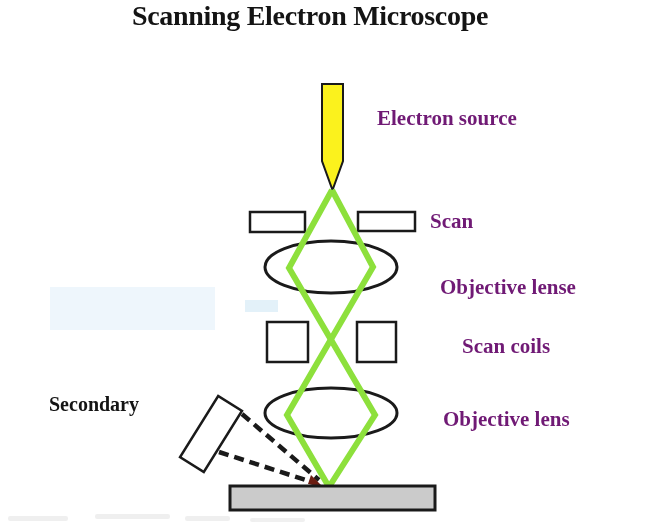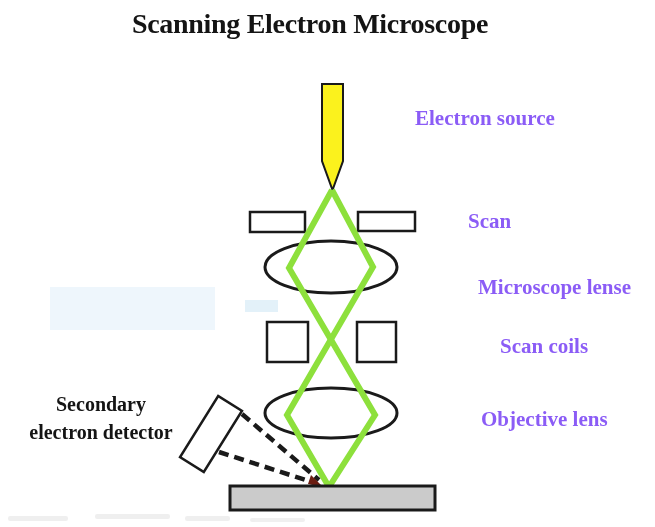--- a/index.html
+++ b/index.html
@@ -8,50 +8,48 @@
     width: 655px;
     height: 527px;
     background: #ffffff;
     overflow: hidden;
     font-family: "Liberation Serif", "DejaVu Serif", serif;
   }
   #diagram-svg { position: absolute; left: 0; top: 0; }
   .lbl {
     position: absolute;
     font-weight: 700;
-    color: #8b5cf6;
+    color: #701a75;
     white-space: nowrap;
     font-size: 21px;
     line-height: 1.1;
-    margin-left: 38px;
   }
   #title {
     position: absolute;
-    left: 110px; top: 8px; width: 400px;
+    left: 110px; top: 0; width: 400px;
     text-align: center;
     font-size: 28px;
     font-weight: 700;
     letter-spacing: -0.3px;
     color: #141414;
   }
   #lbl-electron-source { left: 377px; top: 107px; }
   #lbl-anode           { left: 430px; top: 210px; }
   #lbl-condenser       { left: 440px; top: 276px; }
   #lbl-scan-coils      { left: 462px; top: 335px; }
   #lbl-objective       { left: 443px; top: 408px; }
   #lbl-sample          { left: 468px; top: 485px; }
   #lbl-detector {
     position: absolute;
     left: 0px; top: 390px; width: 188px;
     text-align: center;
     font-weight: 700;
     font-size: 20px;
     line-height: 28px;
     color: #141414;
-    padding-left: 7px;
   }
 </style>
 </head>
 <body>
 
 <div id="canvas">
 
   <div id="title">Scanning Electron Microscope</div>
 
   <svg id="diagram-svg" width="655" height="527" viewBox="0 0 655 527">
@@ -88,22 +86,21 @@
     <line x1="242" y1="414" x2="319" y2="480" stroke-width="4.5" stroke-dasharray="10 6" stroke="#1A1A1A"></line>
     <line x1="219" y1="452" x2="315" y2="483" stroke-width="4.5" stroke-dasharray="10 6" stroke="#1A1A1A"></line>
 
     <polygon points="311,475 323,487 308,484" fill="#6B1D12"></polygon>
 
     <rect x="230" y="486" width="205" height="24" stroke-width="3" fill="#CBCBCB" stroke="#1A1A1A"></rect>
   </svg>
 
   <div class="lbl" id="lbl-electron-source">Electron source</div>
   <div class="lbl" id="lbl-anode">Scan</div>
-  <div class="lbl" id="lbl-condenser">Microscope lense</div>
+  <div class="lbl" id="lbl-condenser">Objective lense</div>
   <div class="lbl" id="lbl-scan-coils">Scan coils</div>
   <div class="lbl" id="lbl-objective">Objective lens</div>
 
   <div id="lbl-detector">
     <div>Secondary</div>
-    <div>electron detector</div>
   </div>
 
 </div>
 
 </body></html>

